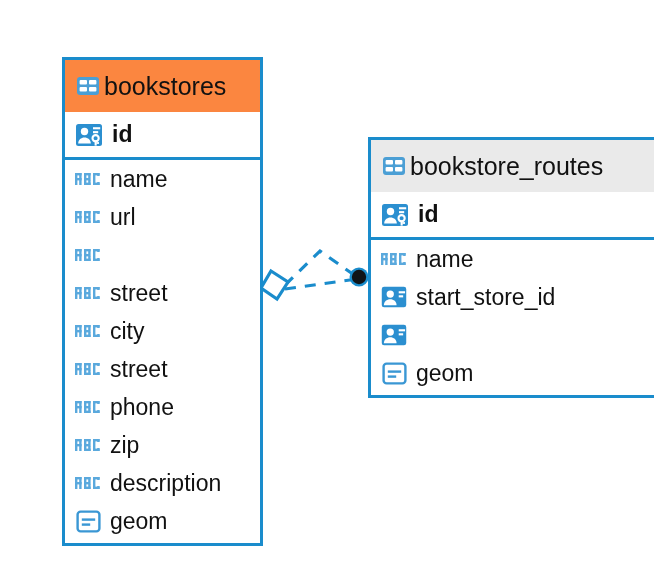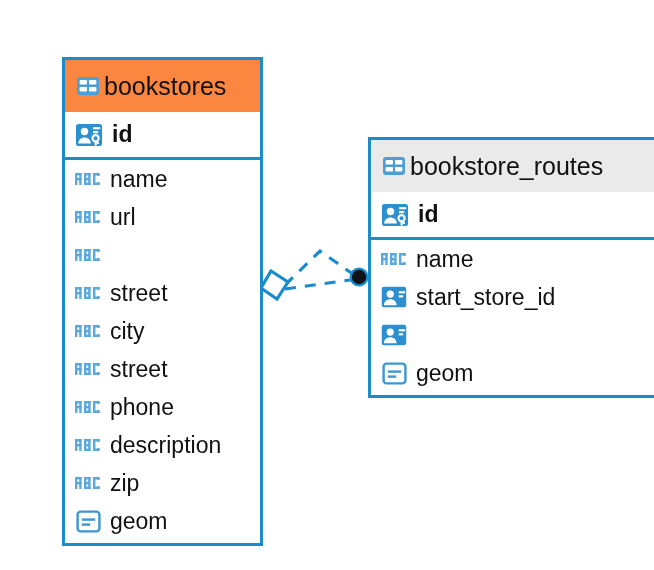--- a/index.html
+++ b/index.html
@@ -294,45 +294,45 @@
                 <rect x="13.2" y="2" width="2.4" height="5"></rect>
                 <rect x="13.2" y="9" width="2.4" height="5"></rect>
                 <rect x="18" y="2" width="2.4" height="12"></rect>
                 <rect x="18" y="2" width="6.6" height="2.4"></rect>
                 <rect x="18" y="11.6" width="6.6" height="2.4"></rect>
                 <rect x="22.2" y="2" width="2.4" height="3"></rect>
                 <rect x="22.2" y="11" width="2.4" height="3"></rect>
               </g>
             </svg>
           </span>
+          <span class="lbl">zip</span>
+        </div>
+        <div class="ent-row">
+          <span class="ico">
+            <svg width="26" height="16" viewBox="0 0 26 16">
+              <g fill="#5aa9dd">
+                <rect x="0" y="2" width="2.4" height="12"></rect>
+                <rect x="0" y="2" width="6.6" height="2.4"></rect>
+                <rect x="0" y="7" width="6.6" height="2.4"></rect>
+                <rect x="4.2" y="2" width="2.4" height="12"></rect>
+                <rect x="9" y="2" width="2.4" height="12"></rect>
+                <rect x="9" y="2" width="6.6" height="2.4"></rect>
+                <rect x="9" y="7" width="6.6" height="2.4"></rect>
+                <rect x="9" y="11.6" width="6.6" height="2.4"></rect>
+                <rect x="13.2" y="2" width="2.4" height="5"></rect>
+                <rect x="13.2" y="9" width="2.4" height="5"></rect>
+                <rect x="18" y="2" width="2.4" height="12"></rect>
+                <rect x="18" y="2" width="6.6" height="2.4"></rect>
+                <rect x="18" y="11.6" width="6.6" height="2.4"></rect>
+                <rect x="22.2" y="2" width="2.4" height="3"></rect>
+                <rect x="22.2" y="11" width="2.4" height="3"></rect>
+              </g>
+            </svg>
+          </span>
           <span class="lbl">description</span>
-        </div>
-        <div class="ent-row">
-          <span class="ico">
-            <svg width="26" height="16" viewBox="0 0 26 16">
-              <g fill="#5aa9dd">
-                <rect x="0" y="2" width="2.4" height="12"></rect>
-                <rect x="0" y="2" width="6.6" height="2.4"></rect>
-                <rect x="0" y="7" width="6.6" height="2.4"></rect>
-                <rect x="4.2" y="2" width="2.4" height="12"></rect>
-                <rect x="9" y="2" width="2.4" height="12"></rect>
-                <rect x="9" y="2" width="6.6" height="2.4"></rect>
-                <rect x="9" y="7" width="6.6" height="2.4"></rect>
-                <rect x="9" y="11.6" width="6.6" height="2.4"></rect>
-                <rect x="13.2" y="2" width="2.4" height="5"></rect>
-                <rect x="13.2" y="9" width="2.4" height="5"></rect>
-                <rect x="18" y="2" width="2.4" height="12"></rect>
-                <rect x="18" y="2" width="6.6" height="2.4"></rect>
-                <rect x="18" y="11.6" width="6.6" height="2.4"></rect>
-                <rect x="22.2" y="2" width="2.4" height="3"></rect>
-                <rect x="22.2" y="11" width="2.4" height="3"></rect>
-              </g>
-            </svg>
-          </span>
-          <span class="lbl">zip</span>
         </div>
         <div class="ent-row">
           <span class="ico">
             <svg width="25" height="23" viewBox="0 0 25 23">
               <rect x="1.6" y="1.6" width="21.8" height="19.8" rx="3" ry="3" fill="#ffffff" stroke="#3a97d4" stroke-width="2.4"></rect>
               <rect x="5.8" y="8.4" width="13.4" height="2.4" fill="#3a97d4"></rect>
               <rect x="5.8" y="13.4" width="8.4" height="2.4" fill="#3a97d4"></rect>
             </svg>
           </span>
           <span class="lbl">geom</span>

